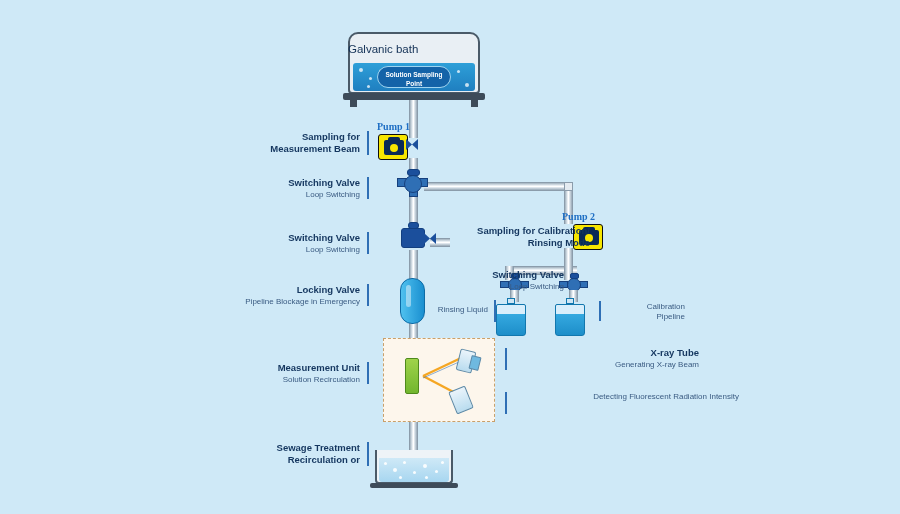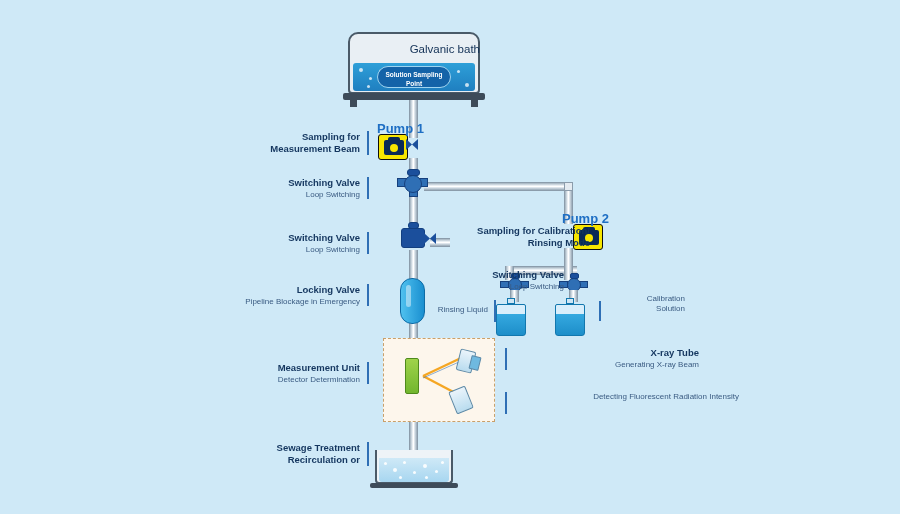--- a/index.html
+++ b/index.html
@@ -81,21 +81,21 @@
     width: 132px; height: 62px;
     background: #e9eff4;
     border: 2px solid #4a5a68;
     border-radius: 10px 10px 4px 4px;
     box-sizing: border-box;
   }
   #bath-title {
     position: absolute;
     left: 348px; top: 43px;
     width: 132px;
-    text-align: right;
+    text-align: left;
     font-size: 11.5px;
     color: #123055;
     font-weight: normal;
   }
   #bath-liquid {
     position: absolute;
     left: 353px; top: 63px;
     width: 122px; height: 28px;
     background: linear-gradient(to bottom, #2e9fd8, #1f7fc0);
     border-radius: 3px;
@@ -162,23 +162,24 @@
   }
   .pump .pdot {
     position: absolute;
     left: 11px; top: 9px;
     width: 8px; height: 8px;
     background: #f7e600;
     border-radius: 50%;
   }
   .pump-label {
     position: absolute;
-    font-size: 13px;
+    font-size: 10px;
     font-weight: bold;
     color: #1f6fc4;
+    font-family: Liberation Serif, serif;
   }
 
   
   .valve-body {
     position: absolute;
     background: #1b4f9c;
     border: 1px solid #123f80;
     border-radius: 2px;
     box-sizing: border-box;
   }
@@ -385,23 +386,23 @@
   <div class="bottle" style="left:496px; top:304px;"></div>
   <div class="bottle-neck" style="left:566px; top:298px;"></div>
   <div class="bottle" style="left:555px; top:304px;"></div>
 
   <div class="lbl right" style="left:420px; top:305px; width:68px;">
     <span class="t2" style="font-size:8px; color:#3a5b82; margin-top:0;">Rinsing Liquid</span>
   </div>
   <div class="tick" style="left:494px; top:300px; height:22px; background:#2f6fb5;"></div>
 
   <div class="tick" style="left:599px; top:301px; height:20px;"></div>
-  <div class="lbl left" style="left:605px; top:294px; width:80px;">
+  <div class="lbl left" style="left:605px; top:302px; width:80px;">
     <span class="t2" style="margin-top:0;">Calibration</span>
-    <span class="t2" style="margin-top:0;">Solution</span>
+    <span class="t2" style="margin-top:0;">Pipeline</span>
   </div>
 
   <div id="meas-box"></div>
   <svg class="abs" style="left:383px; top:338px; width:112px; height:84px;" viewBox="0 0 112 84">
     <line x1="40" y1="38" x2="78" y2="20" stroke="#f5a623" stroke-width="2.4"></line>
     <line x1="40" y1="38" x2="78" y2="58" stroke="#f5a623" stroke-width="2.4"></line>
     <line x1="40" y1="40" x2="76" y2="24" stroke="#2f6fb5" stroke-width="1" opacity="0.55"></line>
   </svg>
   <div id="cuvette"></div>
   <div class="dev" style="left:458px; top:350px; width:16px; height:22px; transform:rotate(14deg); border-radius:2px;"></div>
@@ -441,21 +442,21 @@
   <div class="tick" style="left:367px; top:232px; height:22px;"></div>
 
   <div class="lbl right" style="left:170px; top:284px; width:190px;">
     <span class="t1">Locking Valve</span>
     <span class="t2">Pipeline Blockage in Emergency</span>
   </div>
   <div class="tick" style="left:367px; top:284px; height:22px;"></div>
 
   <div class="lbl right" style="left:180px; top:362px; width:180px;">
     <span class="t1">Measurement Unit</span>
-    <span class="t2">Detector Determination</span>
+    <span class="t2">Solution Recirculation</span>
   </div>
   <div class="tick" style="left:367px; top:362px; height:22px;"></div>
 
   <div class="lbl right" style="left:180px; top:442px; width:180px;">
     <span class="t1">Sewage Treatment</span>
     <span class="t1">Recirculation or</span>
   </div>
   <div class="tick" style="left:367px; top:442px; height:24px;"></div>
 
   <div class="lbl left" style="left:440px; top:225px; width:150px;">

